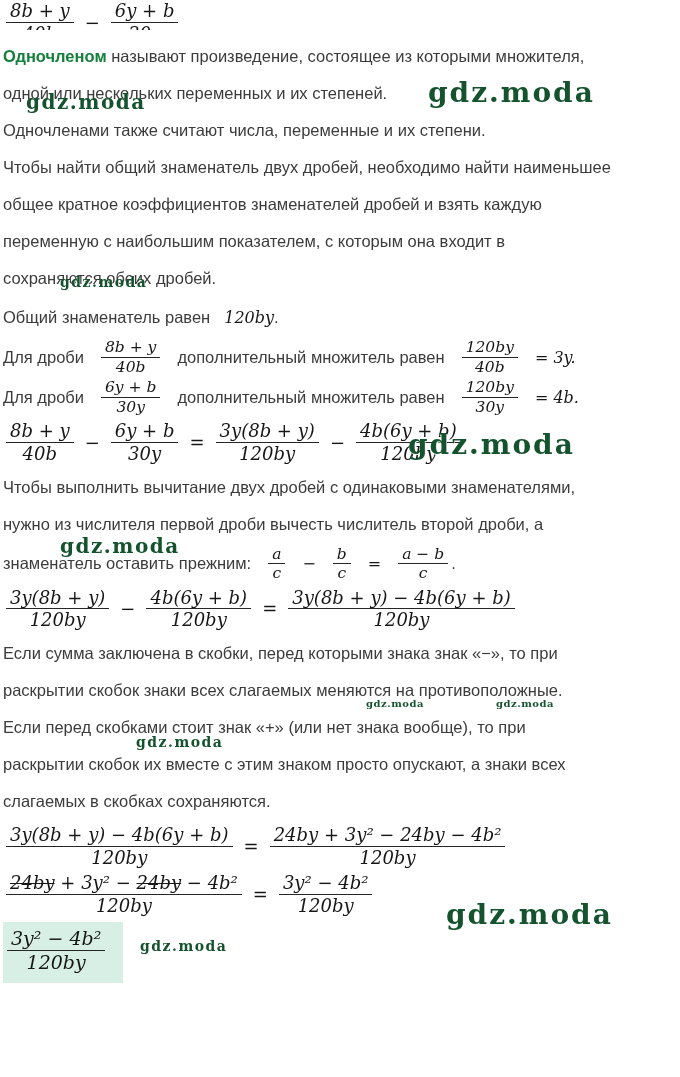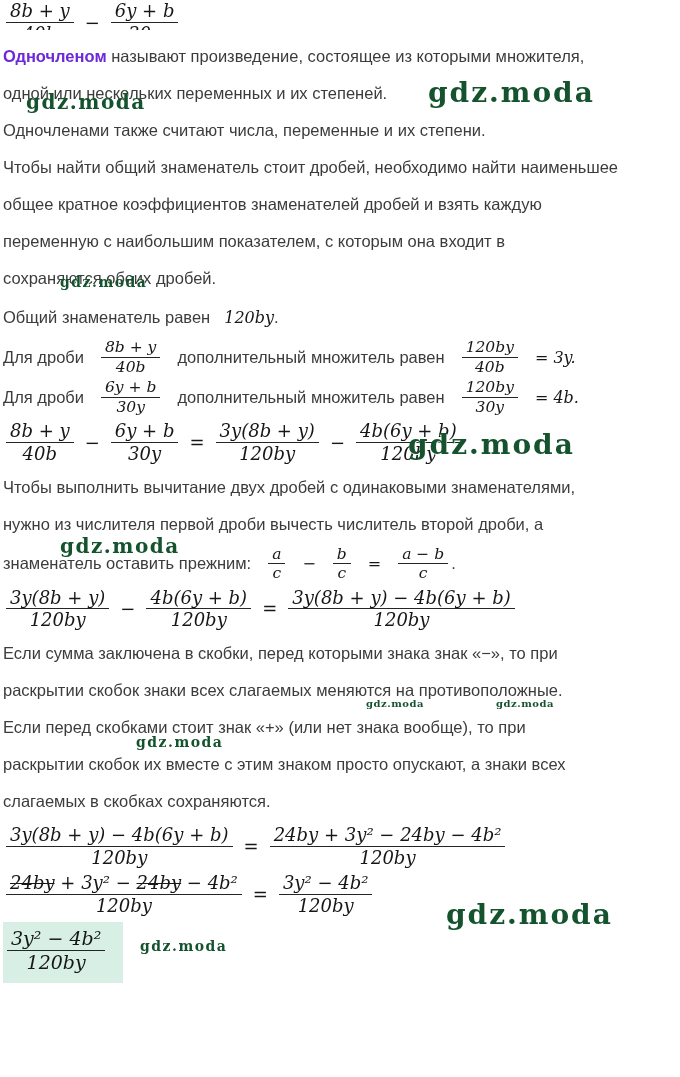--- a/index.html
+++ b/index.html
@@ -6,21 +6,21 @@
   html,body { background:#ffffff; }
   body {
     width:680px; height:1077px; overflow:hidden;
     font-family:"Liberation Sans", sans-serif;
     font-size:16.5px; color:#3c3c3c;
   }
   .page { position:relative; width:680px; height:1077px; padding:0 18px 0 3px; }
 
   
   .tline { line-height:37px; white-space:nowrap; }
-  .lead-bold { font-weight:700; color:#6d28d9; }
+  .lead-bold { font-weight:700; color:#15803d; }
 
   
   .math { font-family:"DejaVu Serif", serif; font-style:italic; color:#171717; }
   .frac { display:inline-block; vertical-align:middle; text-align:center;
           font-family:"DejaVu Serif", serif; font-style:italic; color:#171717; margin:0 3px; }
   .frac .num, .frac .den { display:block; line-height:1.2; padding:0 4px; white-space:nowrap; }
   .frac .den { border-top:1.4px solid #252525; }
 
   
   .eq { display:flex; align-items:center; gap:8px; font-size:18px; margin:4px 0; }
@@ -84,21 +84,21 @@
   </div>
 
   <div class="para">
     <div class="tline"><span class="lead-bold">Одночленом</span><span> называют произведение, состоящее из которыми множителя,</span></div>
     <div class="tline">одной или нескольких переменных и их степеней.</div>
   </div>
 
   <div class="tline">Одночленами также считают числа, переменные и их степени.</div>
 
   <div class="para">
-    <div class="tline">Чтобы найти общий знаменатель стоит дробей, необходимо найти наименьшее</div>
+    <div class="tline">Чтобы найти общий знаменатель двух дробей, необходимо найти наименьшее</div>
     <div class="tline">общее кратное коэффициентов знаменателей дробей и взять каждую</div>
     <div class="tline">переменную с наибольшим показателем, с которым она входит в</div>
     <div class="tline">сохраняются обеих дробей.</div>
   </div>
 
   <div class="mixed">
     <span>Общий знаменатель равен</span>
     <span class="nogap">
         <span class="math">120by</span>
         <span>.</span>

